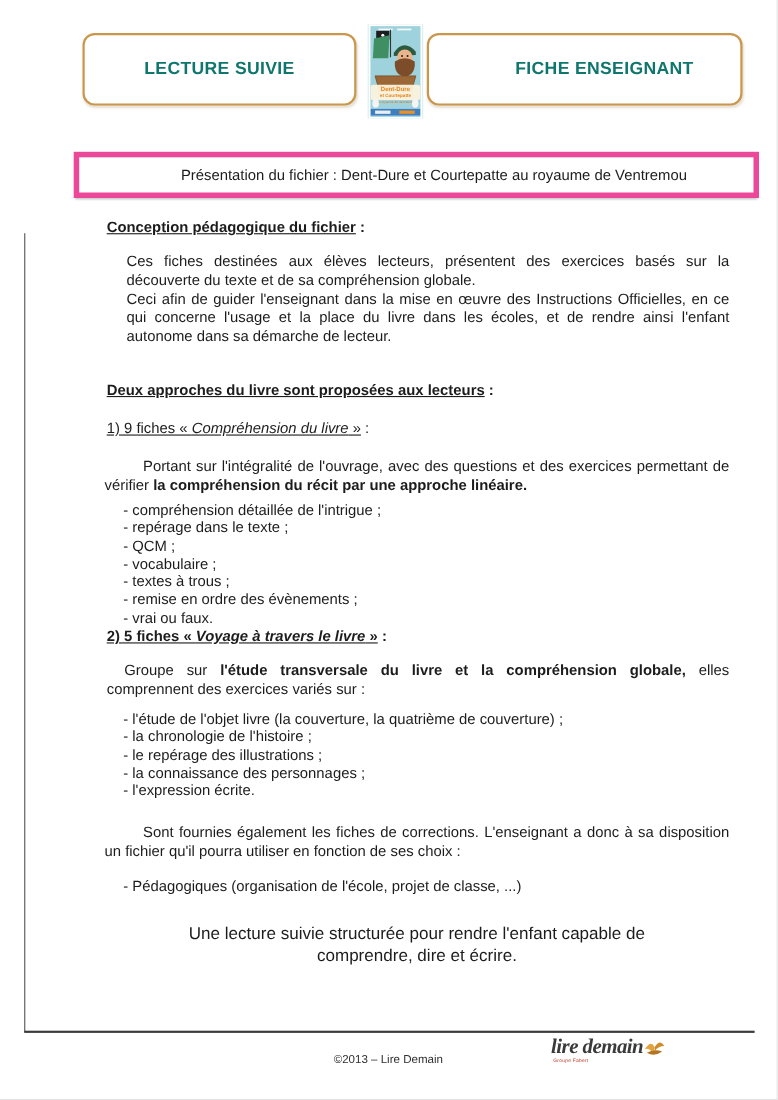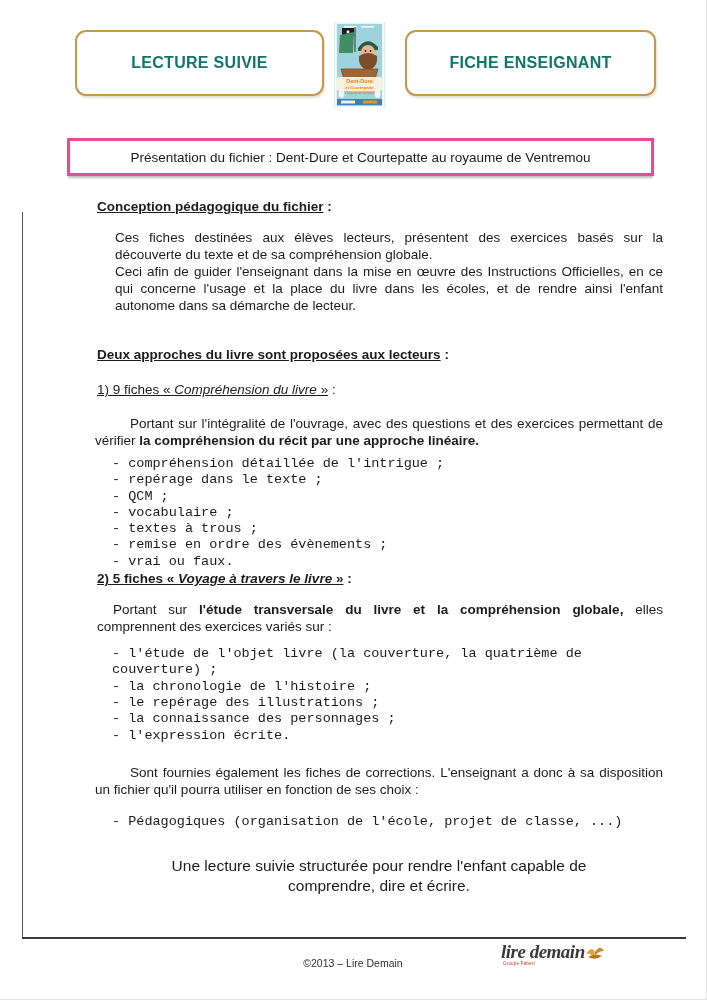--- a/index.html
+++ b/index.html
@@ -8,39 +8,39 @@
     font-family:"Liberation Sans",sans-serif;color:#1c1c1c;overflow:hidden;
     border-right:1px solid #e3e3e3;border-bottom:1px solid #e3e3e3;box-sizing:border-box;
   }
   .hdr-box{
     position:absolute;height:62px;border:2px solid #c9964b;border-radius:11px;
     background:#fff;display:flex;align-items:center;justify-content:center;
     font-weight:bold;font-size:16px;letter-spacing:.3px;color:#0f766e;
     box-shadow:1px 2px 2px rgba(160,130,80,.25);
   }
   #hdr-left{left:75px;top:30px;width:245px;}
-  #hdr-right{left:405px;top:30px;width:247px;}
+  #hdr-right{left:388px;top:30px;width:247px;padding-left:36px;}
   #cover{position:absolute;left:334px;top:22px;width:51px;height:86px;}
   #presentation{
     position:absolute;left:67px;top:138px;width:581px;height:32px;
-    border:3px solid #ec4899;background:#fff;display:flex;align-items:center;justify-content:center;
-    font-size:13.5px;box-shadow:0 3px 2px -1px rgba(110,110,110,.45);
+    border:5px solid #ec4899;background:#fff;display:flex;align-items:center;justify-content:center;
+    font-size:13.5px;box-shadow:0 3px 2px -1px rgba(110,110,110,.45);padding-left:32px;
   }
   #vline{position:absolute;left:22px;top:212px;width:1px;height:726px;background:#555;}
   #hline{position:absolute;left:22px;top:937px;width:664px;height:2px;background:#3b3b3b;}
   #body{position:absolute;left:95px;top:198px;width:568px;font-size:13.5px;line-height:17px;}
   .u{text-decoration:underline;}
   .h{font-weight:bold;margin:0 0 14px 2px;}
   .sub{margin:0 0 17px 2px;}
   .p{text-align:justify;margin:0;}
   .indent20{margin-left:20px;margin-right:0;}
   .ti35{text-indent:35px;}
   .ti16{text-indent:16px;margin-left:2px;}
   .gap17{margin-bottom:32px;}
-  .list{list-style:none;margin:7px 0 0 17px;padding:0;font-family:Liberation Mono, monospace;}
+  .list{list-style:none;margin:7px 0 0 17px;padding:0;}
   .list li{margin:0 0 0 0;line-height:16.3px;}
   .intro{margin:14px 0 0 0;}
   #closing{margin:26px auto 0;max-width:470px;text-align:center;font-size:15.5px;line-height:20px;}
   .footer-text{position:absolute;font-size:10.5px;color:#2f2f2f;}
   #ref{left:87px;top:999px;}
   #copy{left:0;right:0;top:957px;text-align:center;}
   #logo{position:absolute;left:501px;top:941px;width:130px;}
   #logo-row{display:flex;align-items:flex-end;text-align:center;}
   #logo-text{font-family:"Liberation Serif",serif;font-style:italic;font-weight:bold;font-size:19px;color:#3a3a3a;letter-spacing:-.5px;}
   #logo-sub{font-size:4.5px;color:#c03a2b;margin-top:-2px;margin-left:2px;letter-spacing:.2px;}
@@ -123,21 +123,21 @@
     <li>- textes à trous ;</li>
     <li>- remise en ordre des évènements ;</li>
     <li>- vrai ou faux.</li>
   </ul>
 
   <div class="sub" style="margin-bottom:14px;font-weight:bold;">
     <span class="u"><span>2) 5 fiches  « </span><em>Voyage à travers le livre</em><span> »</span></span><span> :</span>
   </div>
 
   <div class="p ti16">
-    <span>Portant sur </span><b>l'étude transversale du livre et la compréhension globale,</b><span> elles comprennent des exercices variés sur :</span>
+    <span>Groupe sur </span><b>l'étude transversale du livre et la compréhension globale,</b><span> elles comprennent des exercices variés sur :</span>
   </div>
 
   <ul class="list" style="margin-top:11px;">
     <li>- l'étude de l'objet livre (la couverture, la quatrième de couverture) ;</li>
     <li>- la chronologie de l'histoire ;</li>
     <li>- le repérage des illustrations ;</li>
     <li>- la connaissance des personnages ;</li>
     <li>- l'expression écrite.</li>
   </ul>
 

